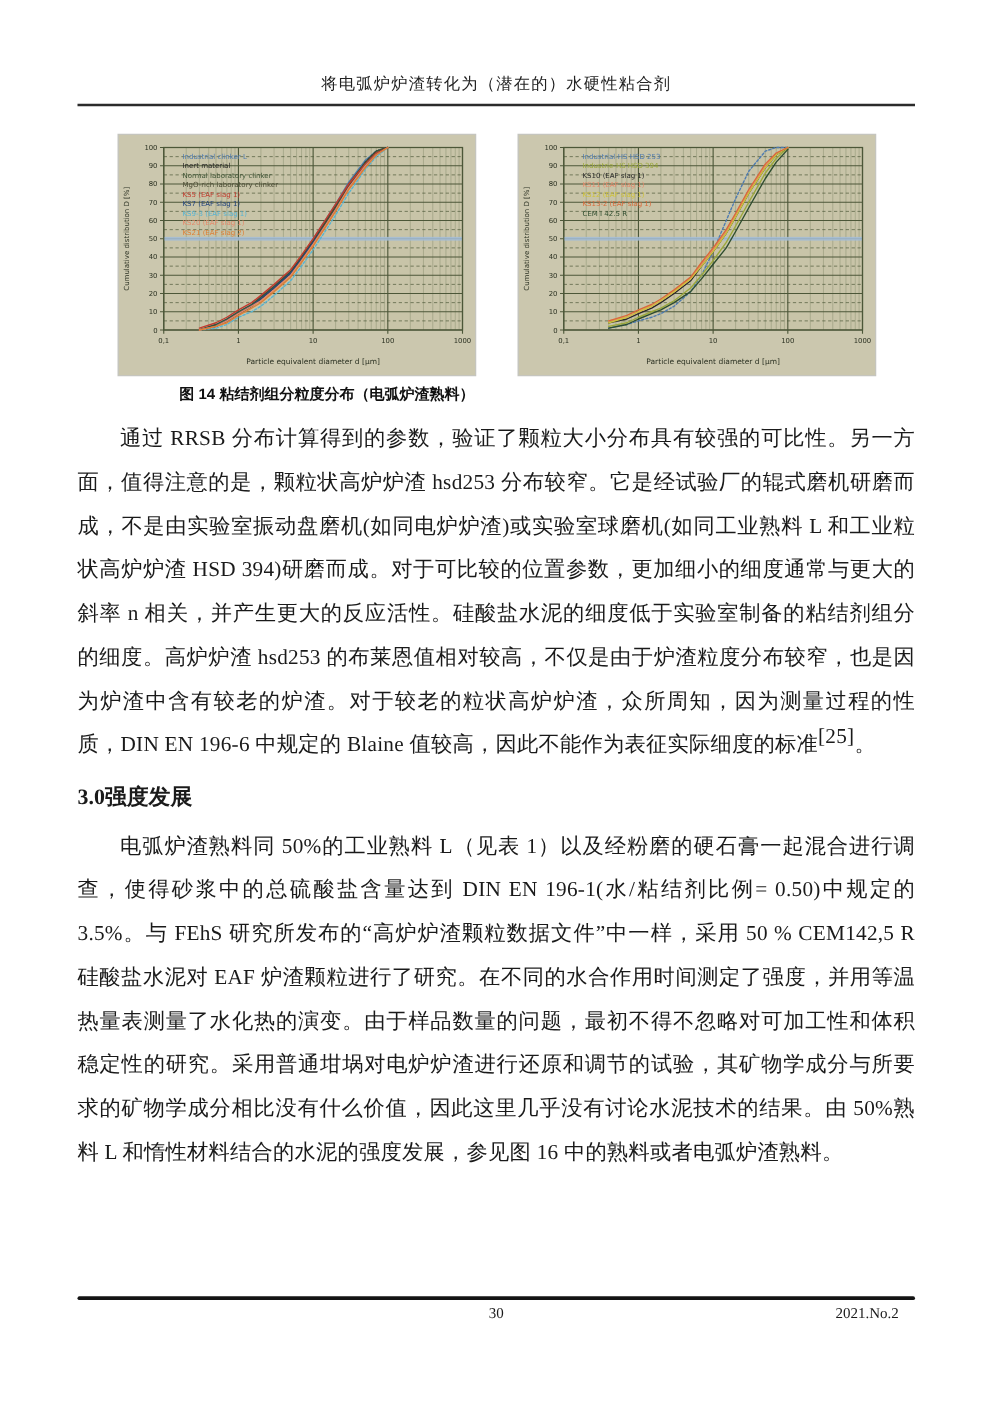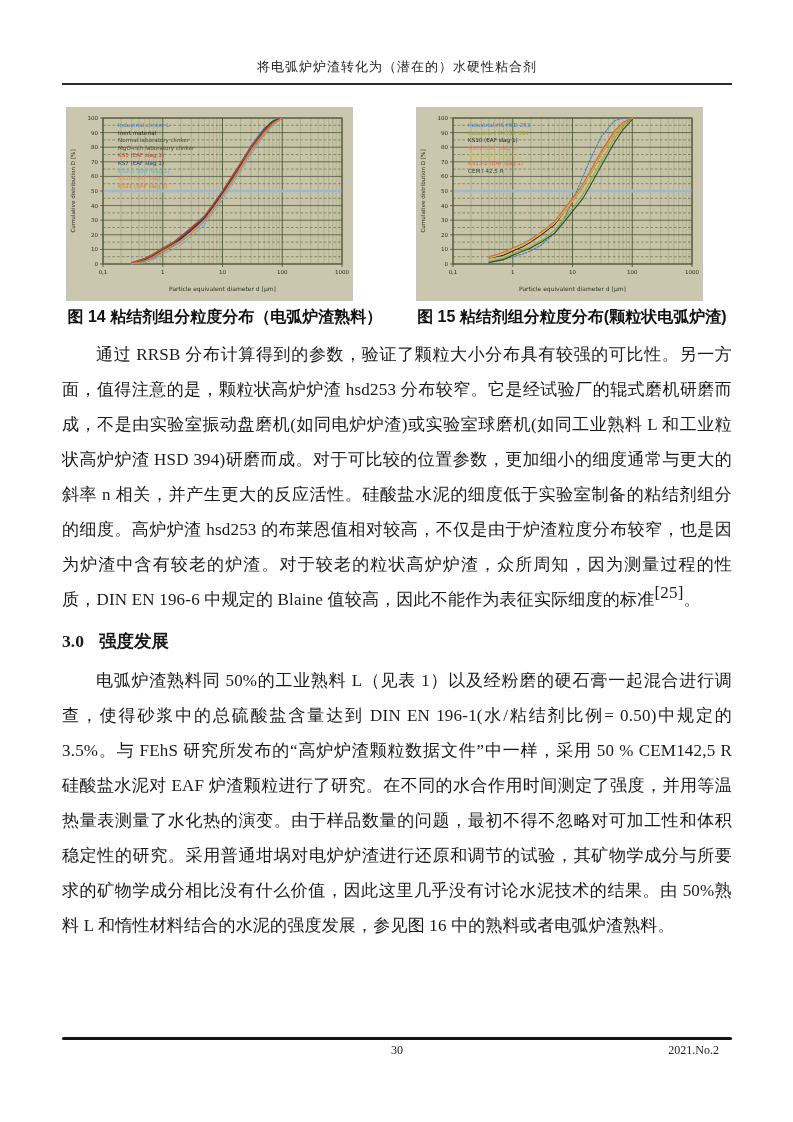--- a/index.html
+++ b/index.html
@@ -5,27 +5,27 @@
   html,body{margin:0;padding:0;background:#ffffff;}
   body{width:793px;height:1122px;position:relative;overflow:hidden;
        font-family:"Liberation Serif","DejaVu Serif",serif;color:#1a1a1a;}
   .page{box-sizing:border-box;width:793px;height:860px;padding:58px 61px 0 62px;}
   .header-title{font-size:13px;text-align:center;letter-spacing:1px;color:#222;}
   .header-rule{border:none;border-top:2px solid #2b2b2b;margin:7px 0 0 0;}
   .figures-row{margin-top:23px;display:flex;justify-content:center;gap:35px;}
   figure{margin:0;padding:0;}
   .chart{width:285px;height:192px;box-shadow:0 0 0 1px rgba(90,90,70,.35);}
   figcaption{margin-top:7px;font-family:"Liberation Sans","DejaVu Sans",sans-serif;
-             font-weight:bold;font-size:16px;text-align:right;white-space:nowrap;color:#111;}
+             font-weight:bold;font-size:12px;text-align:right;white-space:nowrap;color:#111;}
   .body-par{margin:9px 0 0 0;font-size:17px;line-height:35px;text-align:justify;
             text-indent:2em;letter-spacing:.2px;}
   .body-par sup{font-size:17px;line-height:0;}
   h2.section{margin:11px 0 0 0;font-size:17.5px;font-weight:bold;line-height:26px;}
   h2.section .num{font-family:"Liberation Serif",serif;}
-  h2.section .ttl{font-family:Liberation Sans, sans-serif;margin-left:15px;}
+  h2.section .ttl{font-family:Liberation Sans, sans-serif;}
   .footer{position:absolute;left:62px;right:61px;top:1037px;}
   .footer-rule{height:3px;background:#141414;border-radius:2px;}
   .footer-content{position:relative;margin-top:3px;height:18px;font-size:12px;color:#1a1a1a;}
   .page-number{position:absolute;left:50%;transform:translateX(-50%);}
   .issue{position:absolute;right:13px;}
 </style>
 </head>
 <body>
 
 <div class="page">
@@ -231,21 +231,20 @@
               <text x="31" y="26.599999999999994" font-size="5.5" font-family="DejaVu Sans, Liberation Sans, sans-serif" fill="#2b3122" text-anchor="end">90</text>
               <text x="31" y="12" font-size="5.5" font-family="DejaVu Sans, Liberation Sans, sans-serif" fill="#2b3122" text-anchor="end">100</text>
               <text x="36" y="166" font-size="5.5" font-family="DejaVu Sans, Liberation Sans, sans-serif" fill="#2b3122" text-anchor="middle">0,1</text>
               <text x="95.75" y="166" font-size="5.5" font-family="DejaVu Sans, Liberation Sans, sans-serif" fill="#2b3122" text-anchor="middle">1</text>
               <text x="155.5" y="166" font-size="5.5" font-family="DejaVu Sans, Liberation Sans, sans-serif" fill="#2b3122" text-anchor="middle">10</text>
               <text x="215.25" y="166" font-size="5.5" font-family="DejaVu Sans, Liberation Sans, sans-serif" fill="#2b3122" text-anchor="middle">100</text>
               <text x="275" y="166" font-size="5.5" font-family="DejaVu Sans, Liberation Sans, sans-serif" fill="#2b3122" text-anchor="middle">1000</text>
               <text x="155.5" y="183" font-size="6" font-family="DejaVu Sans, Liberation Sans, sans-serif" fill="#2b3122" text-anchor="middle">Particle equivalent diameter d [μm]</text>
               <text transform="translate(8,83) rotate(-90)" font-size="5.6" font-family="DejaVu Sans, Liberation Sans, sans-serif" fill="#2b3122" text-anchor="middle">Cumulative distribution D [%]</text>
             </svg></div>
-        <figcaption>图 15  粘结剂组分粒度分布(颗粒状电弧炉渣)</figcaption>
       </figure>
     </div>
 
     <p class="body-par"><span>通过 RRSB 分布计算得到的参数，验证了颗粒大小分布具有较强的可比性。另一方面，值得注意的是，颗粒状高炉炉渣 hsd253 分布较窄。它是经试验厂的辊式磨机研磨而成，不是由实验室振动盘磨机(如同电炉炉渣)或实验室球磨机(如同工业熟料 L 和工业粒状高炉炉渣 HSD 394)研磨而成。对于可比较的位置参数，更加细小的细度通常与更大的斜率 n 相关，并产生更大的反应活性。硅酸盐水泥的细度低于实验室制备的粘结剂组分的细度。高炉炉渣 hsd253 的布莱恩值相对较高，不仅是由于炉渣粒度分布较窄，也是因为炉渣中含有较老的炉渣。对于较老的粒状高炉炉渣，众所周知，因为测量过程的性质，DIN EN 196-6 中规定的 Blaine 值较高，因此不能作为表征实际细度的标准</span><sup>[25]</sup><span>。</span></p>
 
     <h2 class="section"><span class="num">3.0</span><span class="ttl">强度发展</span></h2>
 
     <p class="body-par">电弧炉渣熟料同 50%的工业熟料 L（见表 1）以及经粉磨的硬石膏一起混合进行调查，使得砂浆中的总硫酸盐含量达到 DIN EN 196-1(水/粘结剂比例= 0.50)中规定的 3.5%。与 FEhS 研究所发布的“高炉炉渣颗粒数据文件”中一样，采用 50 % CEM142,5 R 硅酸盐水泥对 EAF 炉渣颗粒进行了研究。在不同的水合作用时间测定了强度，并用等温热量表测量了水化热的演变。由于样品数量的问题，最初不得不忽略对可加工性和体积稳定性的研究。采用普通坩埚对电炉炉渣进行还原和调节的试验，其矿物学成分与所要求的矿物学成分相比没有什么价值，因此这里几乎没有讨论水泥技术的结果。由 50%熟料 L 和惰性材料结合的水泥的强度发展，参见图 16 中的熟料或者电弧炉渣熟料。</p>
 
   </main>

